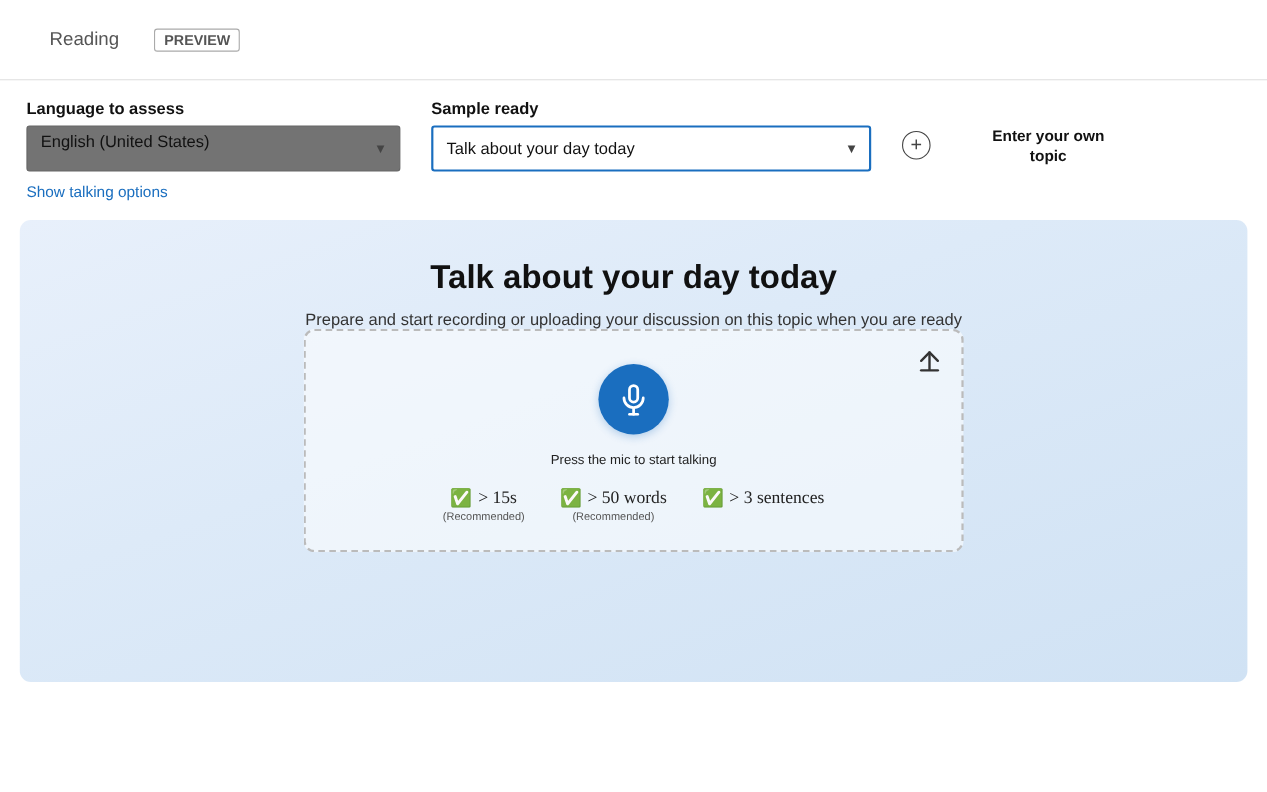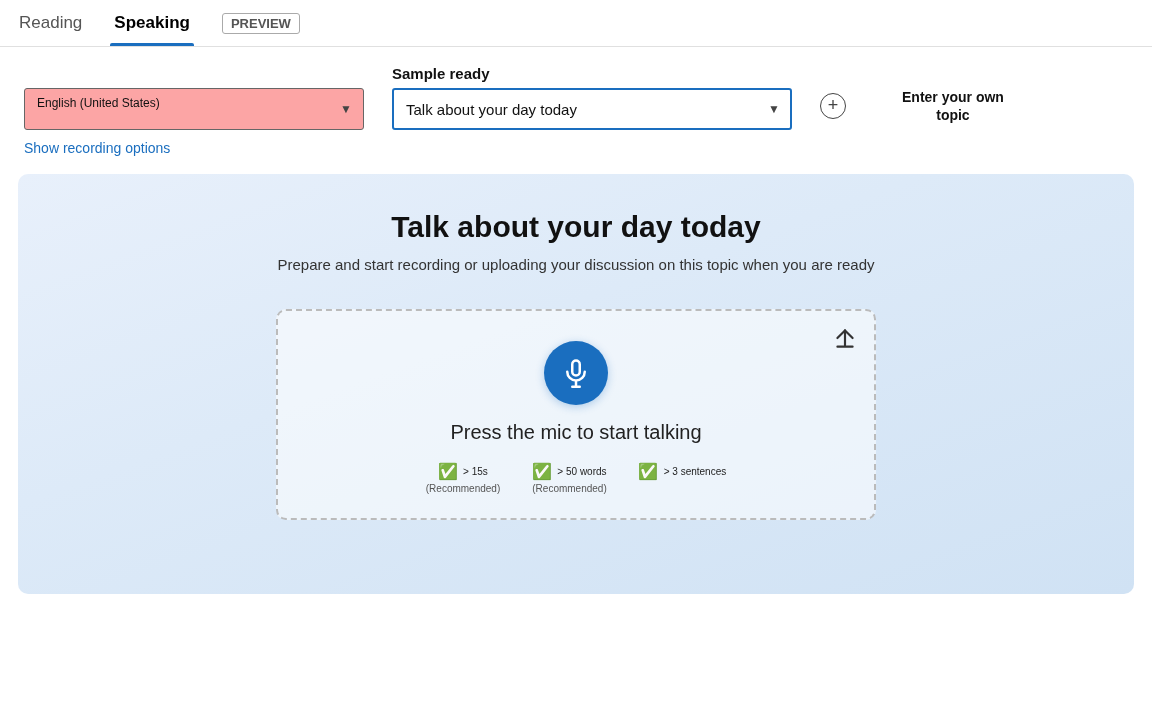--- a/index.html
+++ b/index.html
@@ -9,22 +9,22 @@
       width: 1152px;
       height: 720px;
       overflow: hidden;
     }
 
     
     .tab-bar {
       display: flex;
       align-items: center;
       border-bottom: 1px solid #e0e0e0;
-      padding: 0 15px;
-      height: 47px;
+      padding: 0 41px;
+      height: 73px;
       gap: 24px;
     }
     .tab {
       font-size: 17px;
       padding: 0 4px;
       height: 100%;
       display: flex;
       align-items: center;
       cursor: pointer;
       position: relative;
@@ -84,24 +84,24 @@
     .select-wrapper {
       position: relative;
       display: inline-block;
     }
 
     .lang-select {
       width: 340px;
       height: 42px;
       border: 1.5px solid #666;
       border-radius: 3px;
-      font-size: 12px;
+      font-size: 15px;
       padding: 0 40px 12px 12px;
       appearance: none;
-      background: #fca5a5;
+      background: #737373;
       cursor: pointer;
       color: #111;
     }
 
     .select-arrow {
       position: absolute;
       right: 12px;
       top: 50%;
       transform: translateY(-50%);
       pointer-events: none;
@@ -176,21 +176,20 @@
       font-size: 30px;
       font-weight: 800;
       color: #111;
       margin-bottom: 12px;
       text-align: center;
     }
 
     .topic-subtitle {
       font-size: 15px;
       color: #333;
-      margin-bottom: 36px;
       text-align: center;
     }
 
     
     .recording-box {
       border: 2px dashed #bbb;
       border-radius: 10px;
       background: rgba(255,255,255,0.55);
       width: 600px;
       padding: 30px 20px 24px 20px;
@@ -221,21 +220,21 @@
       box-shadow: 0 2px 8px rgba(26,110,191,0.3);
       margin-bottom: 16px;
     }
 
     .mic-icon-svg {
       width: 30px;
       height: 30px;
     }
 
     .press-mic-text {
-      font-size: 20px;
+      font-size: 12px;
       color: #222;
       margin-bottom: 18px;
     }
 
     .requirements {
       display: flex;
       gap: 32px;
       align-items: flex-start;
     }
 
@@ -251,48 +250,47 @@
       align-items: center;
       gap: 5px;
     }
 
     .check-icon {
       color: #2e7d32;
       font-size: 16px;
     }
 
     .req-label {
-      font-size: 10px;
+      font-size: 16px;
       color: #222;
+      font-family: Liberation Serif, serif;
     }
 
     .req-sub {
       font-size: 10px;
       color: #555;
     }
   </style>
 </head>
 <body>
 
 <div class="tab-bar">
   <div class="tab">
     <span>Reading</span>
-  </div>
-  <div class="tab active">
-    <span>Speaking</span>
   </div>
   <div class="tab-preview">
     <span>PREVIEW</span>
   </div>
 </div>
 
 <div class="controls">
   <div class="controls-row">
 
     <div class="field-group">
+      <label class="field-label">Language to assess</label>
       <div class="select-wrapper">
         <select class="lang-select">
           <option>English (United States)</option>
         </select>
         <span class="select-arrow">▼</span>
       </div>
     </div>
 
     <div class="field-group">
       <label class="field-label">Sample ready</label>
@@ -306,21 +304,21 @@
 
     <div class="enter-own">
       <div class="plus-icon">
         <span>+</span>
       </div>
       <div class="enter-own-text">Enter your own<br>topic</div>
     </div>
 
   </div>
 
-  <a class="show-advanced">Show recording options</a>
+  <a class="show-advanced">Show talking options</a>
 </div>
 
 <div class="main-card">
   <div class="topic-title">Talk about your day today</div>
   <div class="topic-subtitle">Prepare and start recording or uploading your discussion on this topic when you are ready</div>
 
   <div class="recording-box">
 
     <div class="upload-icon">
       <svg width="26" height="26" viewBox="0 0 24 24" fill="none" stroke="#333" stroke-width="2" stroke-linecap="round" stroke-linejoin="round">

